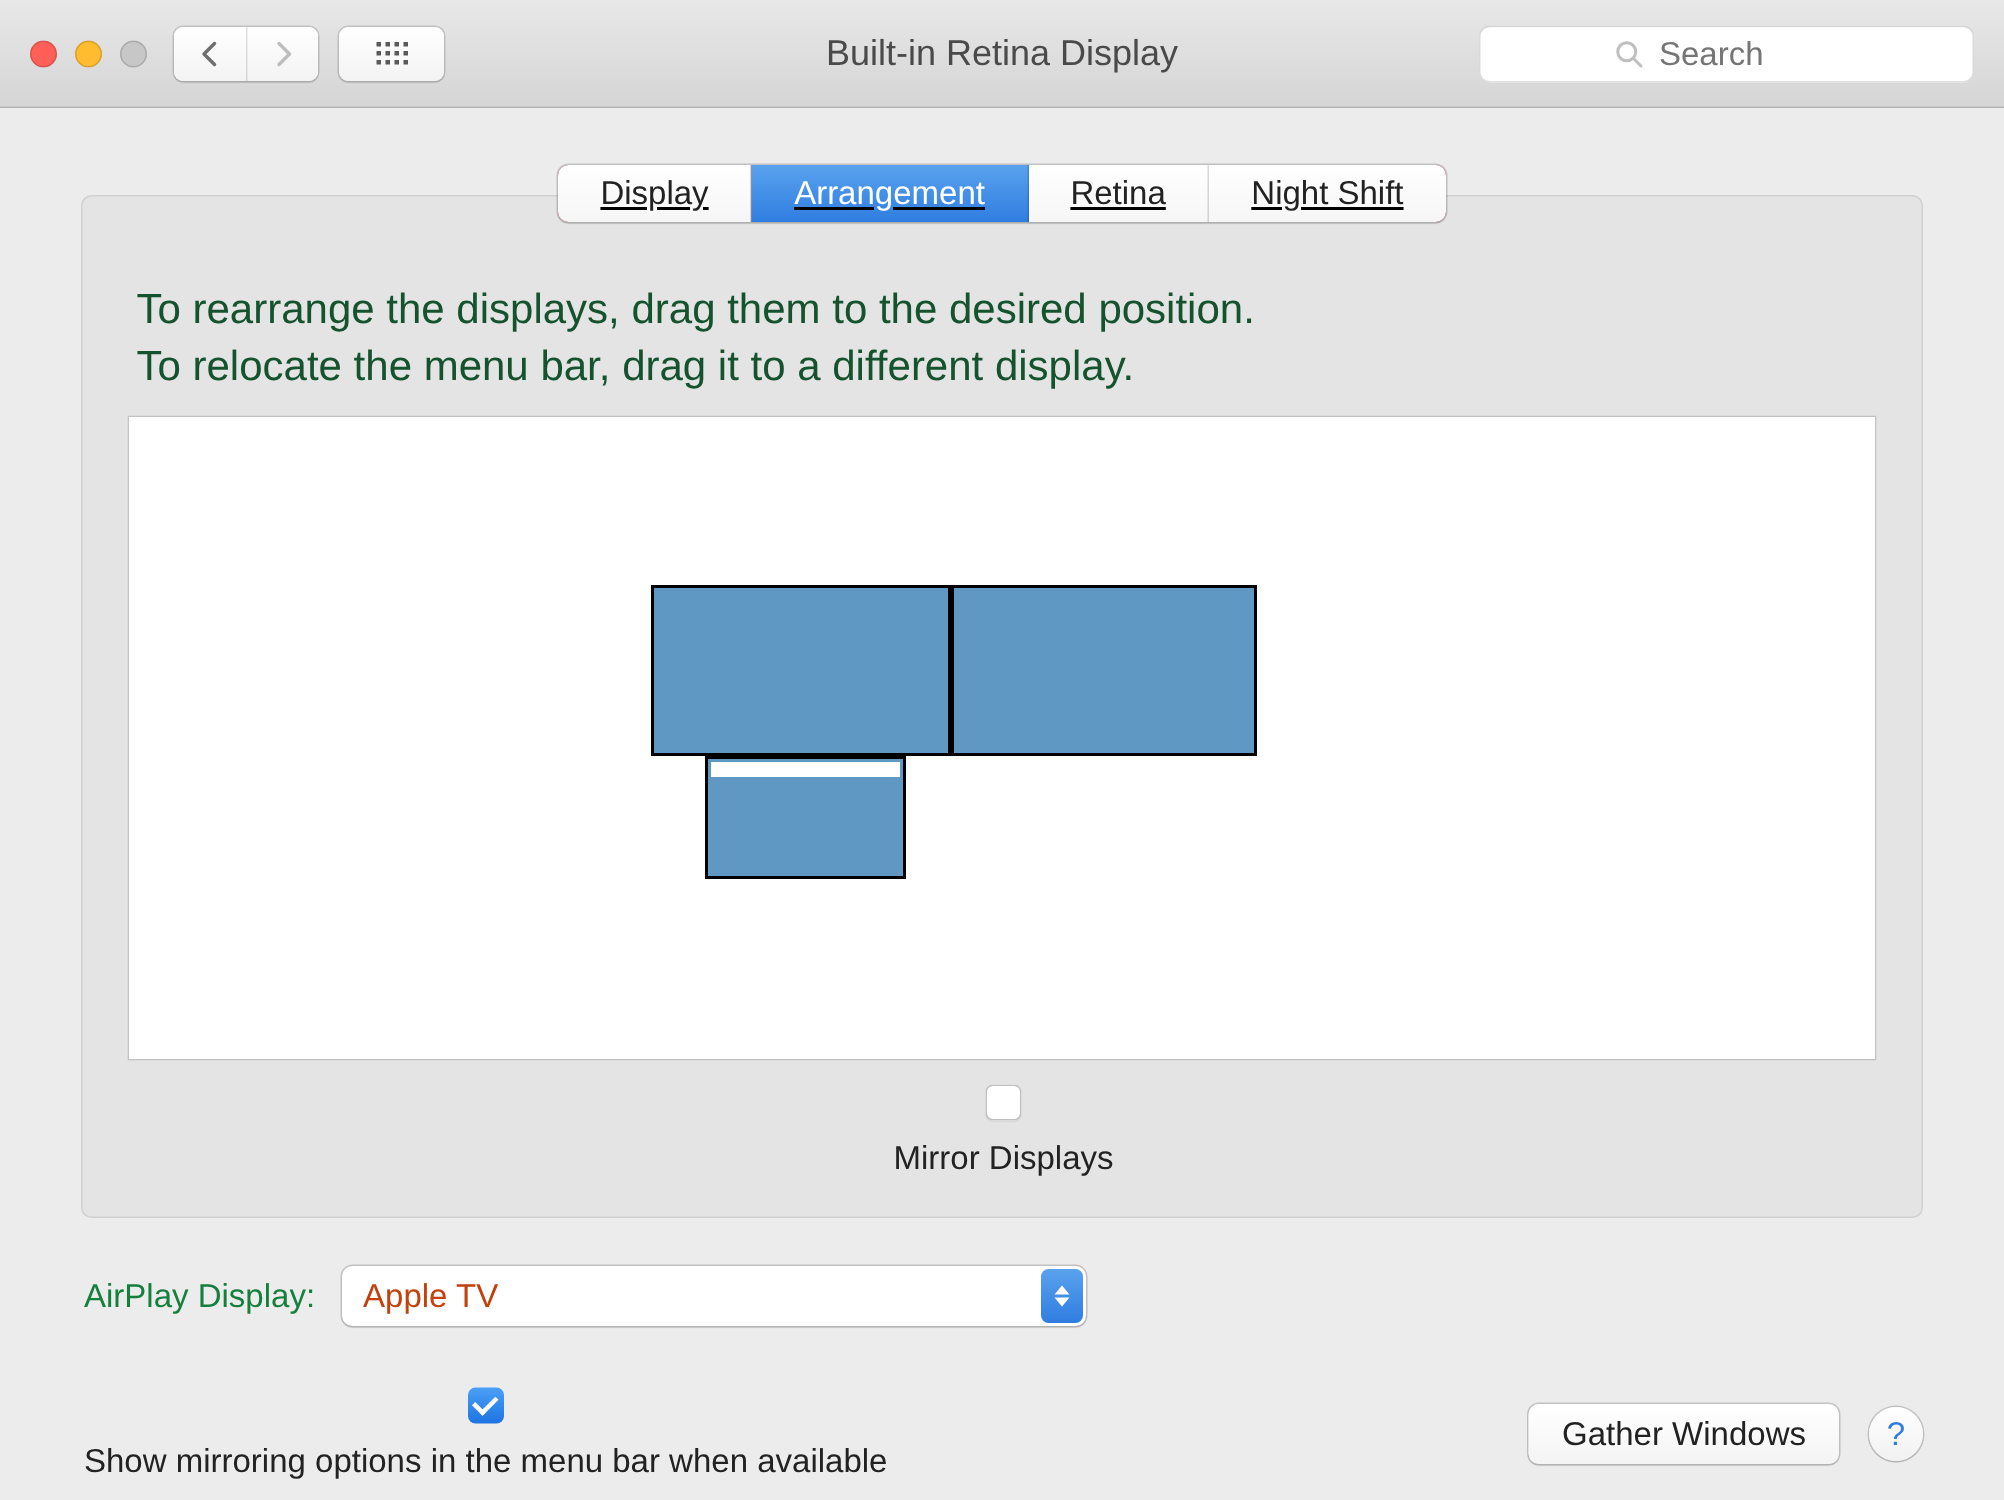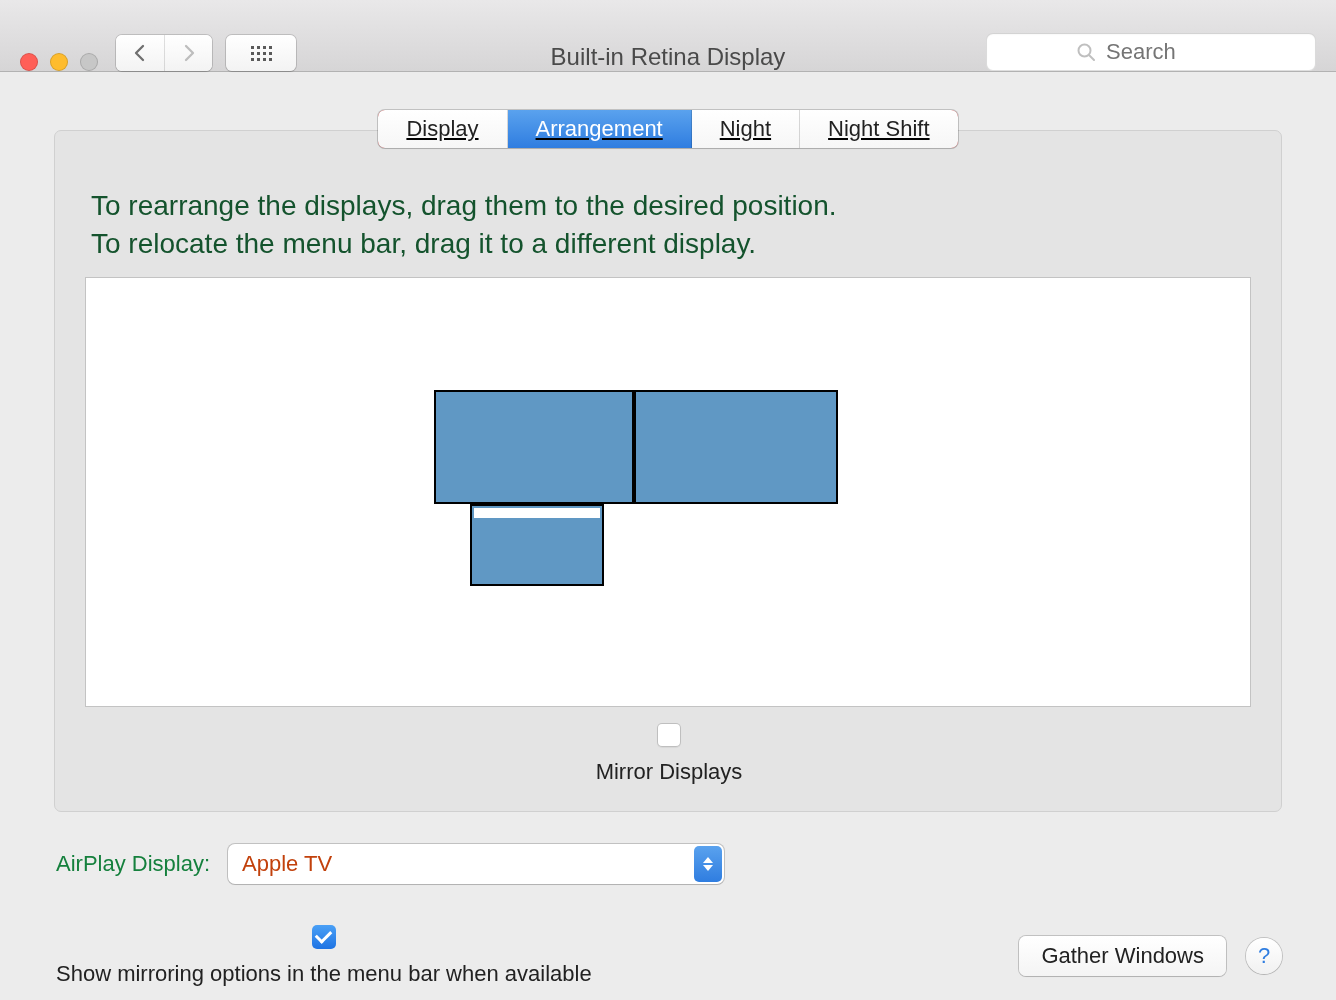--- a/index.html
+++ b/index.html
@@ -11,21 +11,21 @@
       overflow: hidden;
       font-size: 13px;
       -webkit-font-smoothing: antialiased;
     }
     
     .titlebar {
       height: 72px;
       background: linear-gradient(#e9e8e9, #d6d5d6);
       border-bottom: 1px solid #b2b2b2;
       display: flex;
-      align-items: flex-end;
+      align-items: center;
       padding: 0 20px;
       position: relative;
     }
     .traffic-lights { display: flex; gap: 12px; margin-right: 18px; }
     .traffic-light {
       width: 18px; height: 18px; border-radius: 50%;
       border: 0.5px solid rgba(0,0,0,.15);
     }
     .tl-close { background: #ff5f57; }
     .tl-min   { background: #febc2e; }
@@ -259,21 +259,21 @@
     <input type="text" placeholder="Search" style="">
   </div>
 </div>
 
 <div class="content">
 
   <div class="segmented-wrap">
     <div class="segmented">
       <div class="seg-item">Display</div>
       <div class="seg-item active">Arrangement</div>
-      <div class="seg-item">Night</div>
+      <div class="seg-item">Retina</div>
       <div class="seg-item">Night Shift</div>
     </div>
   </div>
 
   <div class="panel">
     <div class="instructions">
       <div>To rearrange the displays, drag them to the desired position.</div>
       <div>To relocate the menu bar, drag it to a different display.</div>
     </div>
 

